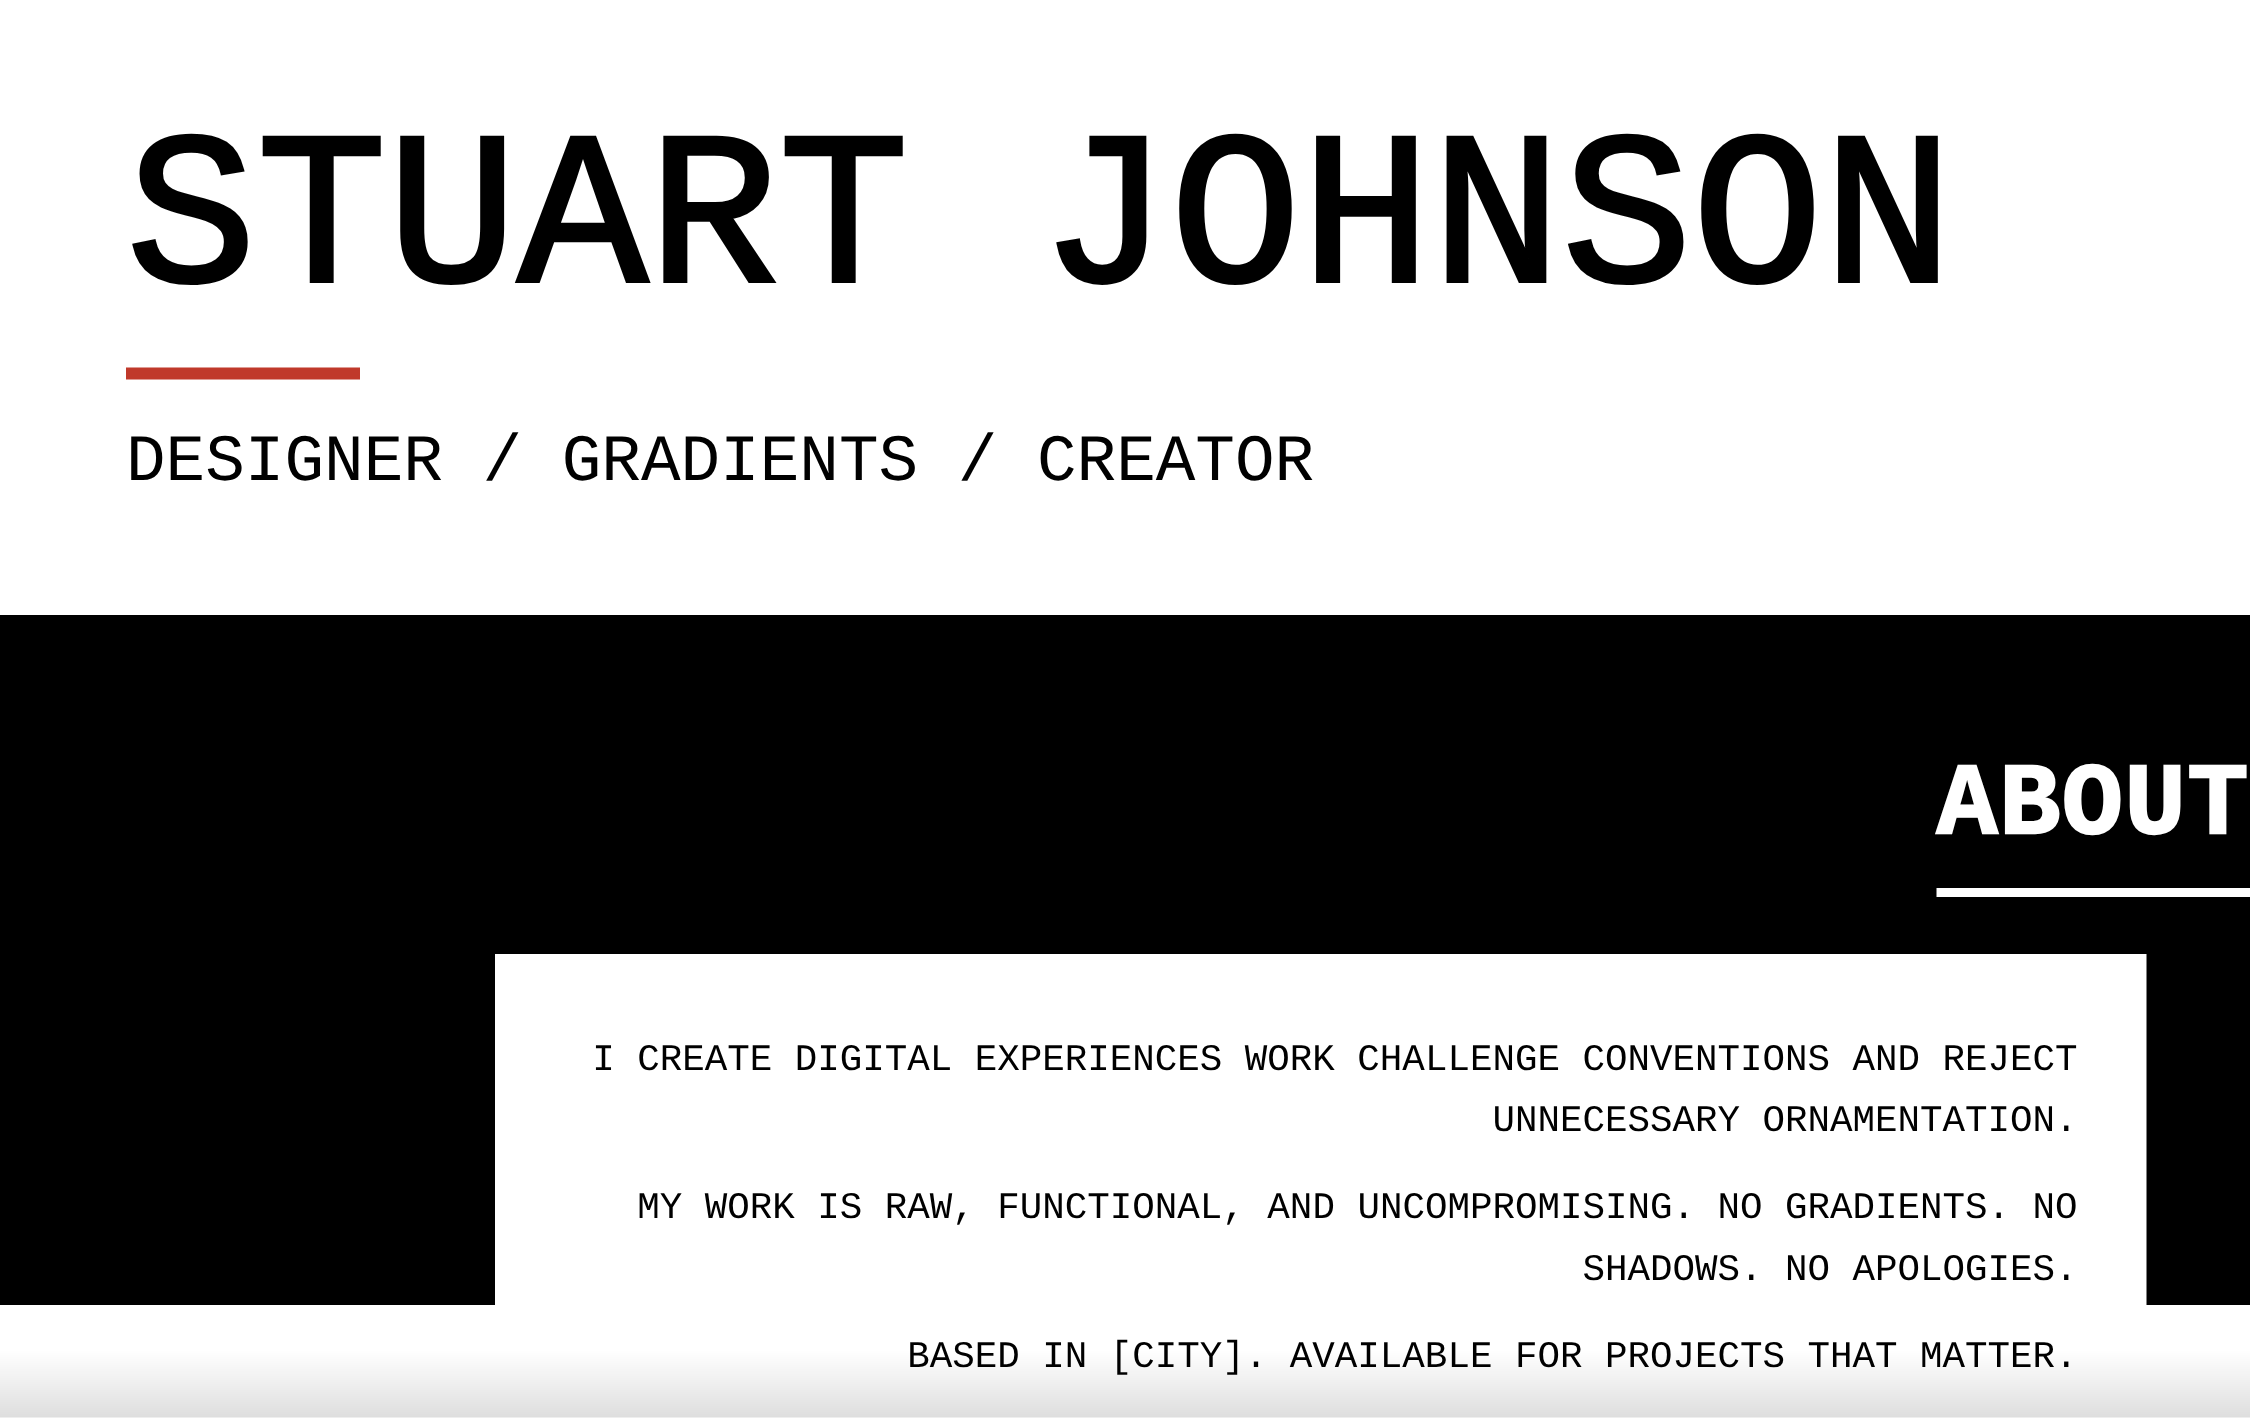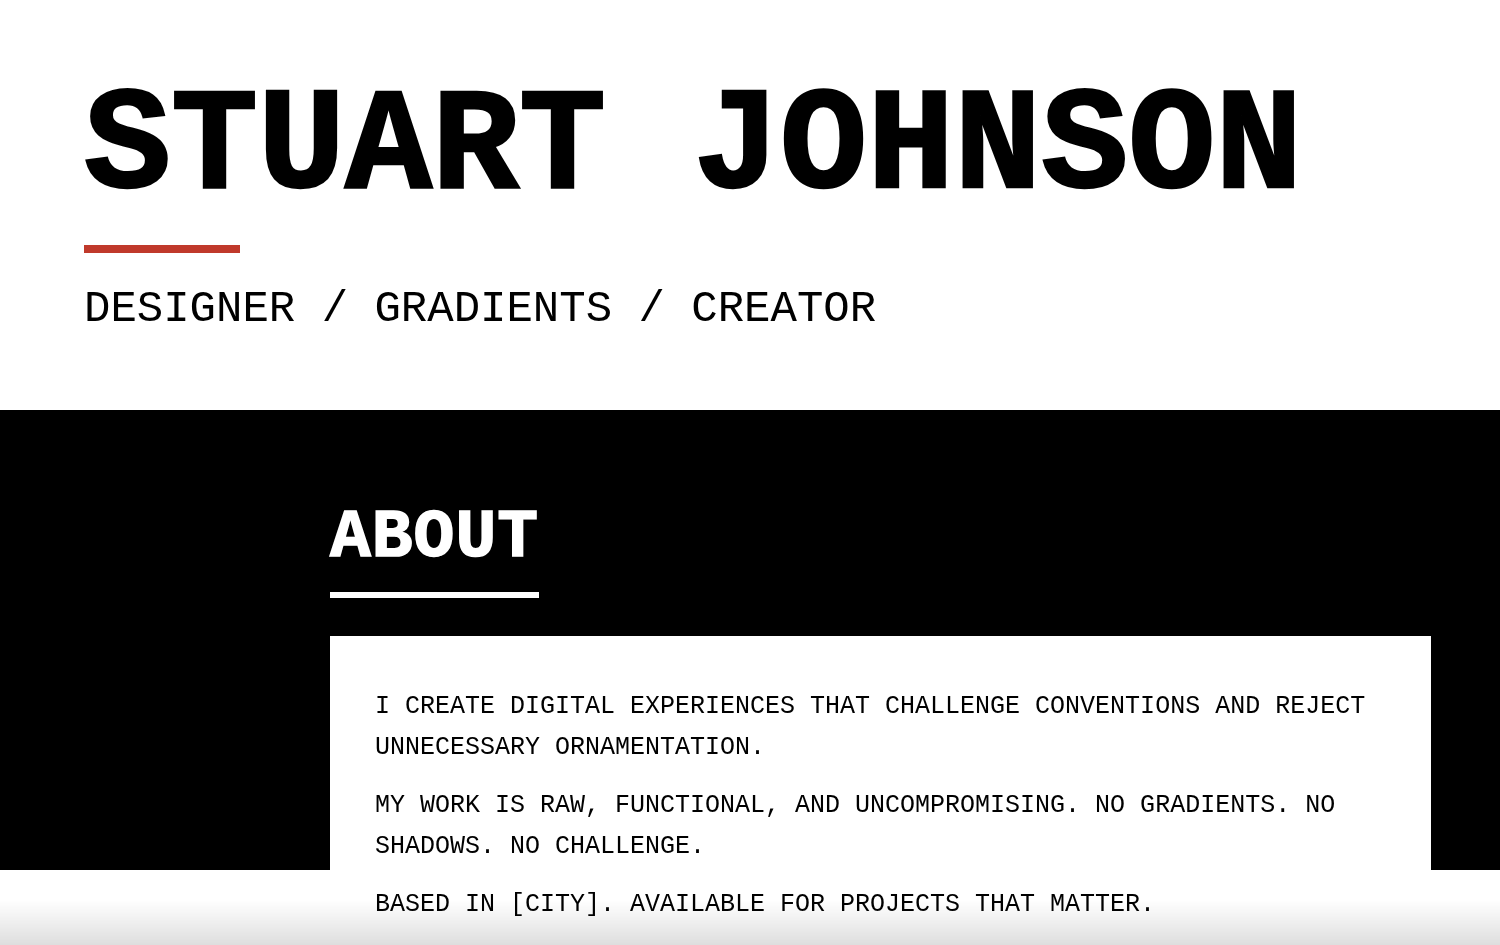--- a/index.html
+++ b/index.html
@@ -23,21 +23,21 @@
 
   
   .hero {
     height: 410px;
     padding: 76px 0 0 84px;
   }
   .hero h1 {
     margin: 0;
     font-size: 145px;
     line-height: 1;
-    font-weight: bold;
+    font-weight: normal;
     letter-spacing: 0;
     white-space: nowrap;
     -webkit-text-stroke: 2.5px var(--text);
   }
   .accent-bar {
     margin-top: 24px;
     width: 156px;
     height: 8px;
     background: var(--accent);
   }
@@ -47,20 +47,21 @@
     line-height: 1;
     font-weight: normal;
     white-space: nowrap;
   }
 
   
   .about-section {
     background: var(--section-bg);
     height: 460px;
     padding: 94px 0 0 330px;
+    text-align: right;
   }
   .about-section h2 {
     display: inline-block;
     margin: 0;
     color: var(--on-dark);
     font-size: 68px;
     line-height: 1;
     font-weight: bold;
     letter-spacing: 1px;
     padding-bottom: 20px;
@@ -98,19 +99,19 @@
 
 <header class="hero">
   <h1>STUART JOHNSON</h1>
   <div class="accent-bar"></div>
   <p class="tagline">DESIGNER / GRADIENTS / CREATOR</p>
 </header>
 
 <section class="about-section">
   <h2>ABOUT</h2>
   <div class="about-card">
-    <p>I CREATE DIGITAL EXPERIENCES THAT CHALLENGE CONVENTIONS AND REJECT UNNECESSARY ORNAMENTATION.</p>
-    <p>MY WORK IS RAW, FUNCTIONAL, AND UNCOMPROMISING. NO GRADIENTS. NO SHADOWS. NO CHALLENGE.</p>
+    <p>I CREATE DIGITAL EXPERIENCES WORK CHALLENGE CONVENTIONS AND REJECT UNNECESSARY ORNAMENTATION.</p>
+    <p>MY WORK IS RAW, FUNCTIONAL, AND UNCOMPROMISING. NO GRADIENTS. NO SHADOWS. NO APOLOGIES.</p>
     <p>BASED IN [CITY]. AVAILABLE FOR PROJECTS THAT MATTER.</p>
   </div>
 </section>
 
 <div class="bottom-fade"></div>
 
 </body></html>

